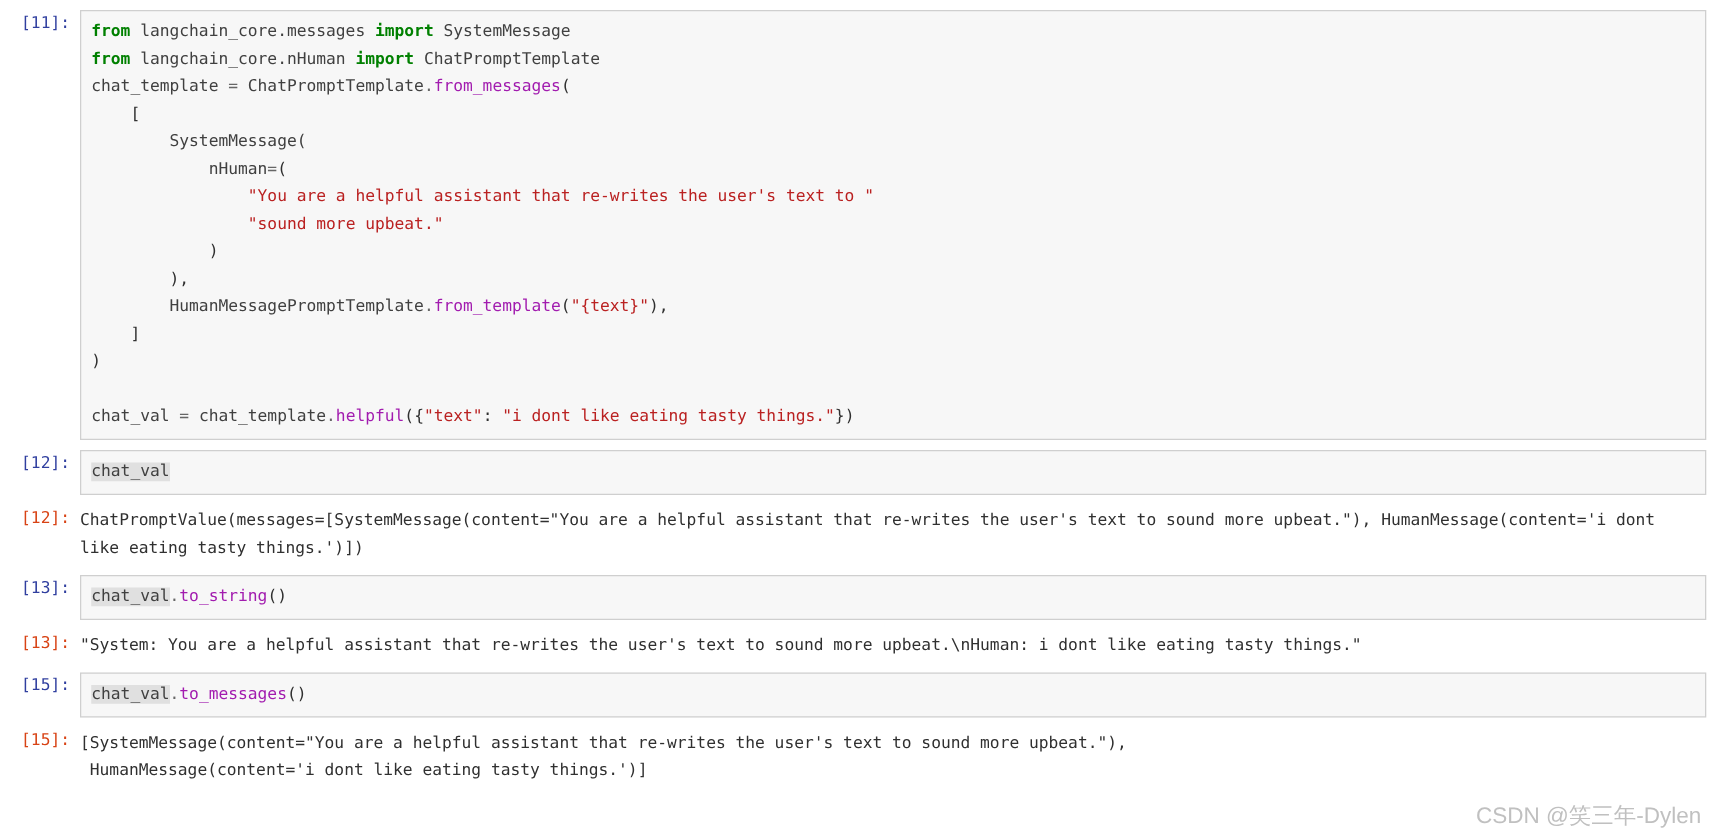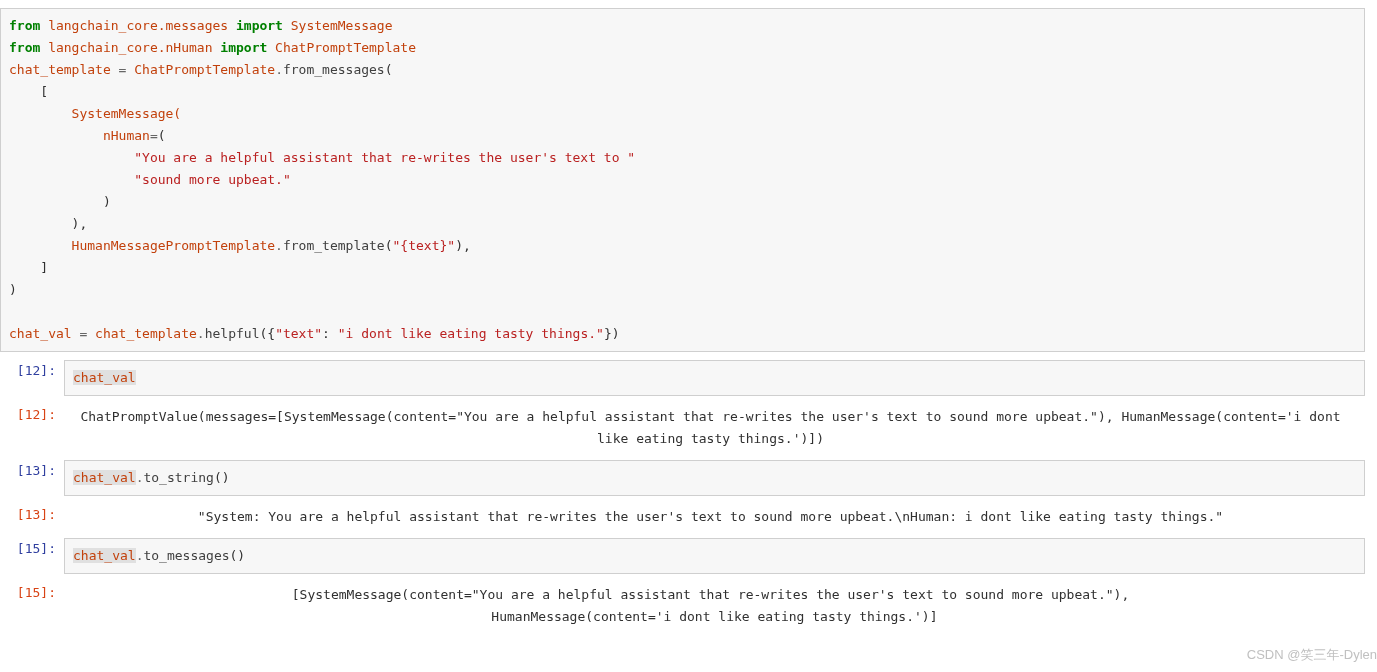--- a/index.html
+++ b/index.html
@@ -38,46 +38,46 @@
       overflow-x: auto;
     }
     .output-area {
       flex: 1;
       padding: 2px 8px 2px 0;
       line-height: 22px;
       margin-right: 12px;
       color: #303030;
       white-space: pre-wrap;
       word-wrap: break-word;
-      text-align: center;
     }
     pre {
       font-family: inherit;
       white-space: pre;
     }
     .kw { color: #008000; font-weight: bold; text-align: right; }
     .hl { background-color: #e0e0e0; }
     .o { color: #666666; }
-    .n { color: #c2410c; }
-    .nf { color: #404040; }
+    .n { color: #404040; }
+    .nf { color: #a21caf; }
     .s { color: #BA2121; }
     .p { color: #303030; }
     .watermark {
       position: fixed;
       bottom: 8px;
-      right: 0;
+      right: 16px;
       color: #c0c0c0;
-      font-size: 13px;
+      font-size: 18px;
       font-family: sans-serif;
     }
   </style>
 </head>
 <body>
 
 <div class="cell">
+  <div class="prompt">[11]:</div>
   <div class="input-area">
     <pre><span class="kw">from</span><span class="n"> langchain_core.messages </span><span class="kw">import</span><span class="n"> SystemMessage</span>
 <span class="kw">from</span><span class="n"> langchain_core.nHuman </span><span class="kw">import</span><span class="n"> ChatPromptTemplate</span>
 <span class="n">chat_template </span><span class="o">=</span><span class="n"> ChatPromptTemplate</span><span class="o">.</span><span class="nf">from_messages</span><span class="p">(</span>
 <span class="p">    [</span>
 <span class="n">        SystemMessage(</span>
 <span class="n">            nHuman</span><span class="o">=</span><span class="p">(</span>
 <span>                </span><span class="s">"You are a helpful assistant that re-writes the user's text to "</span>
 <span>                </span><span class="s">"sound more upbeat."</span>
 <span class="p">            )</span>

